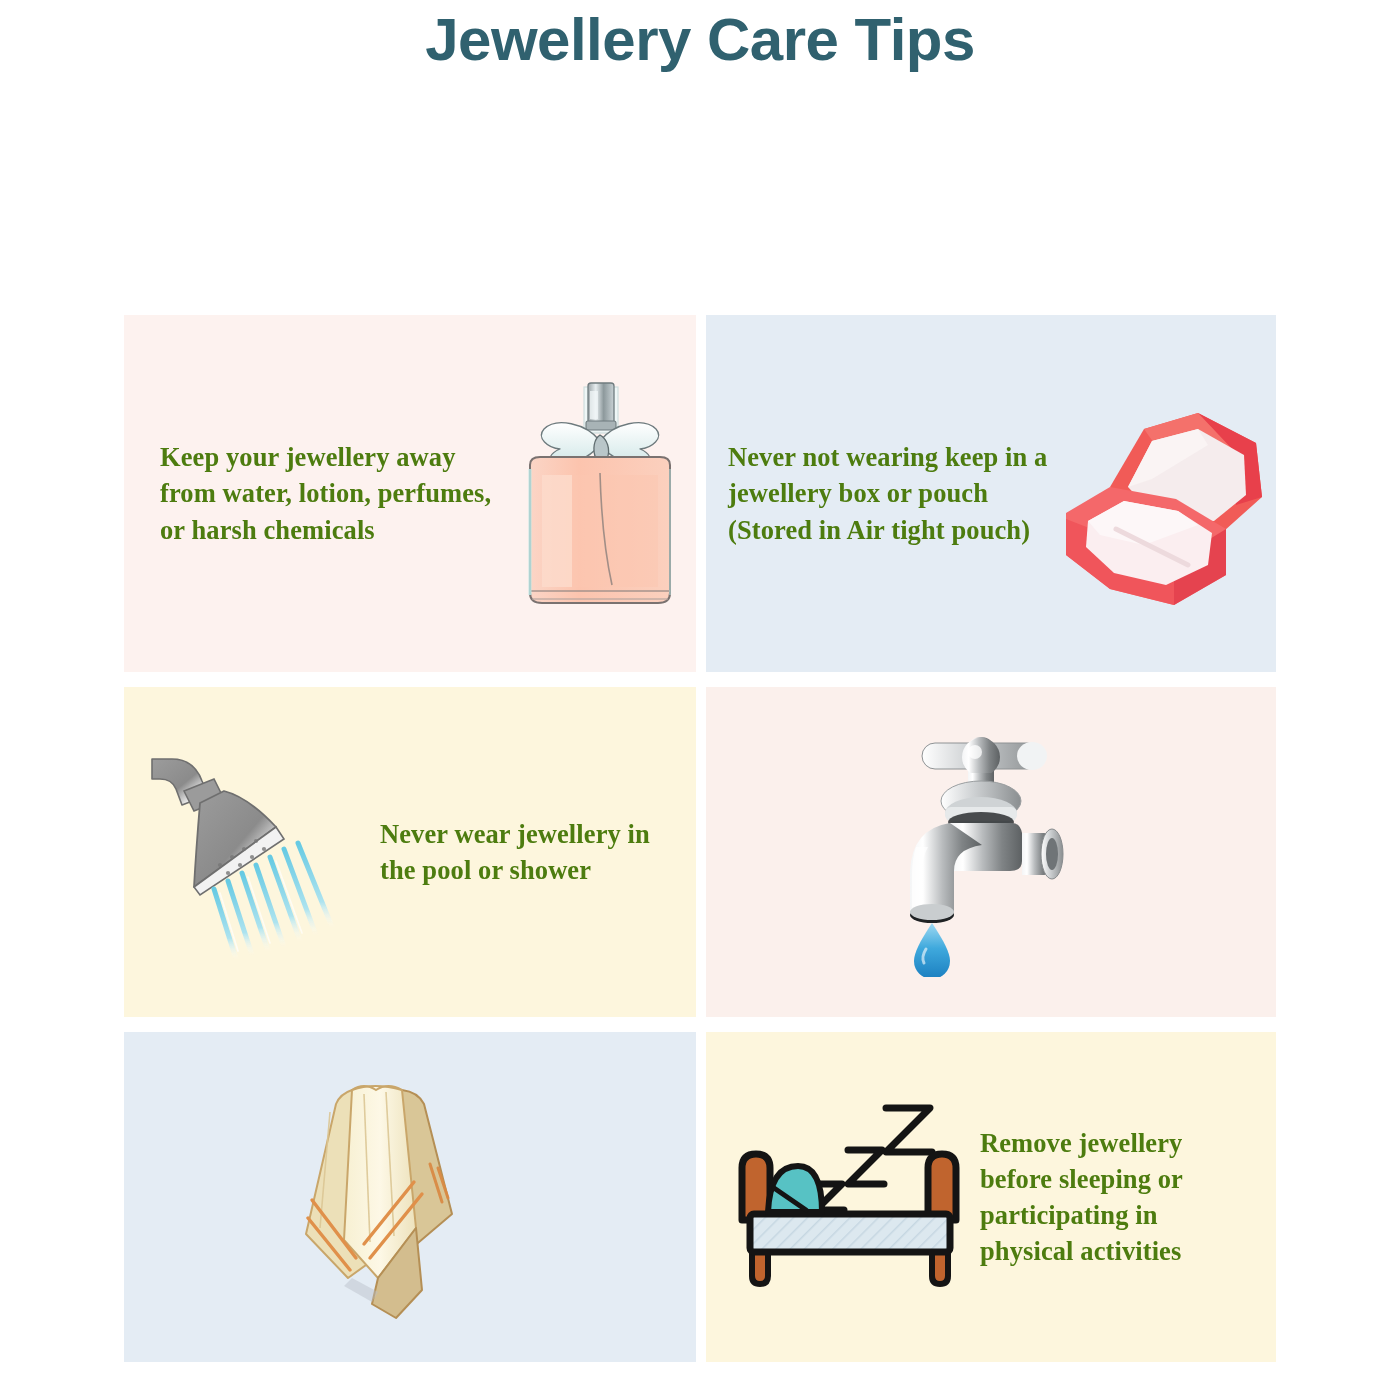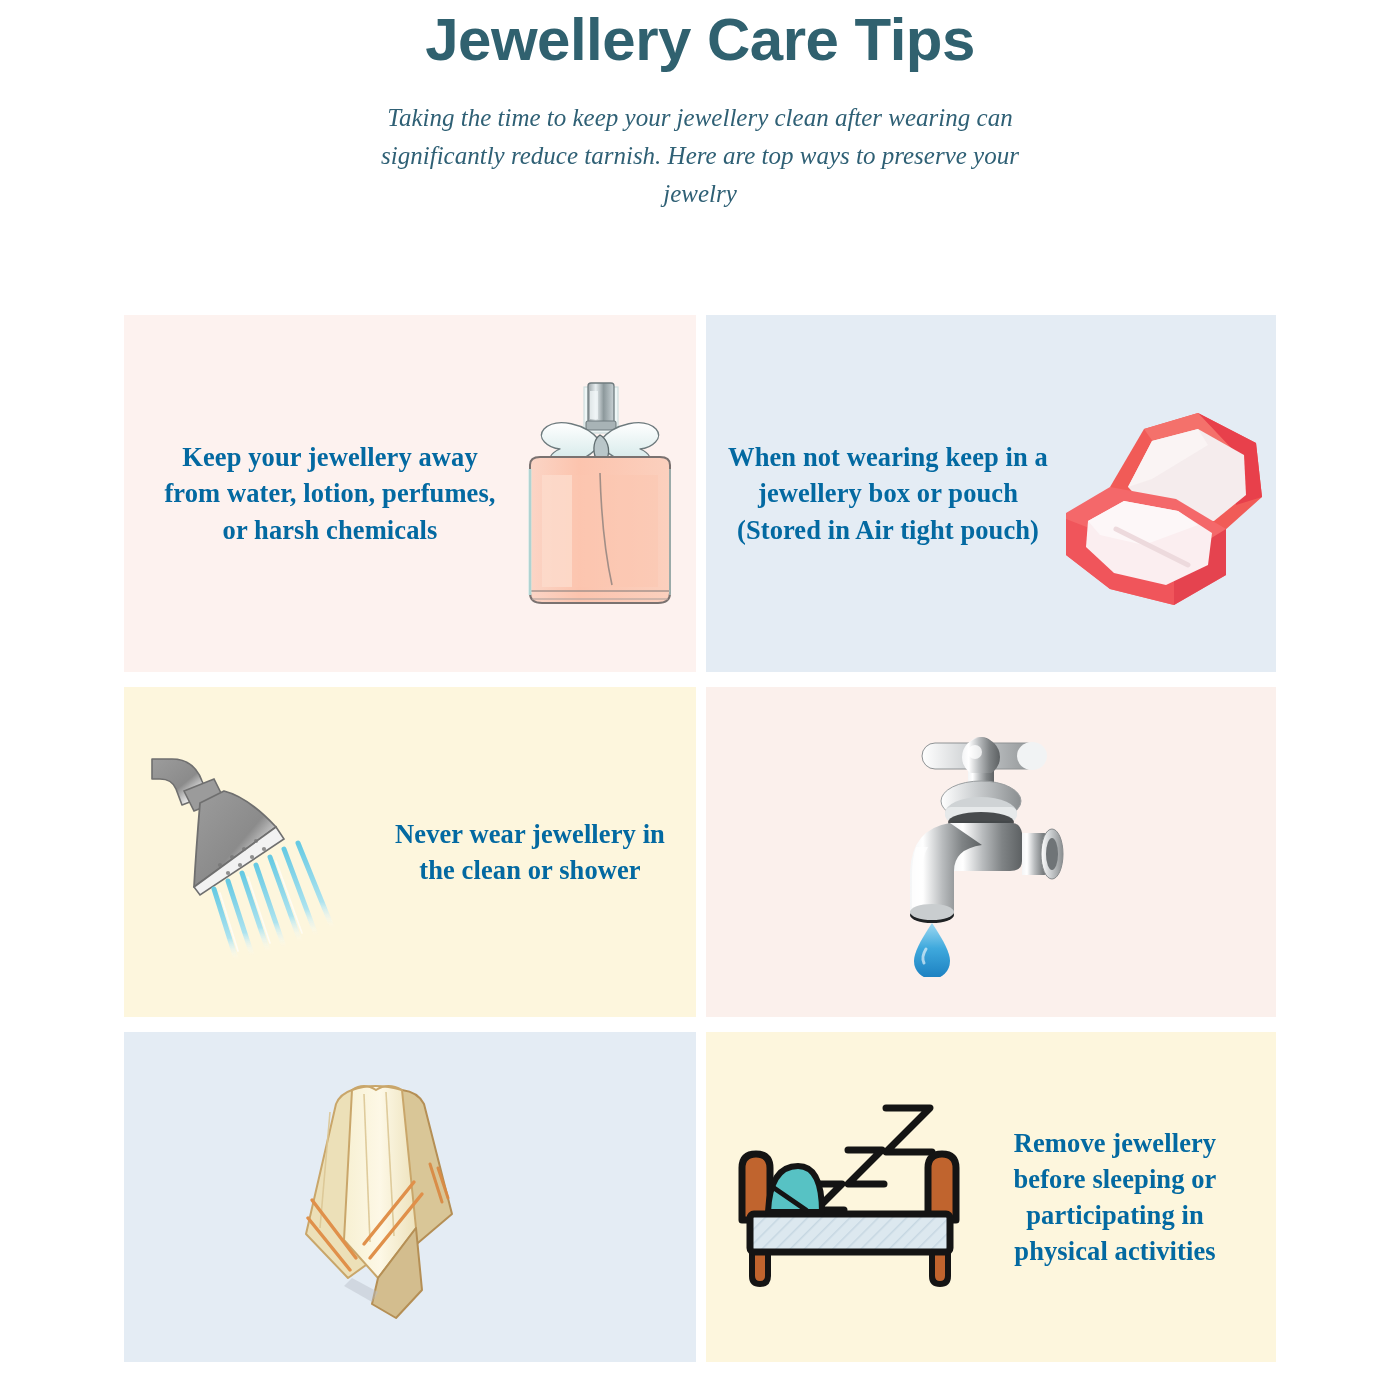--- a/index.html
+++ b/index.html
@@ -61,23 +61,22 @@
     overflow: hidden;
   }
 
   .tip-card.text-left  { flex-direction: row; }
   .tip-card.text-right { flex-direction: row-reverse; }
 
   .tip-text {
     flex: 0 0 auto;
     font-family: "Liberation Serif", "DejaVu Serif", serif;
     font-weight: bold;
-    color: #0369a1;
+    color: #4d7c0f;
     line-height: 1.36;
-    text-align: center;
     letter-spacing: 0.1px;
   }
 
   .tip-art {
     flex: 1 1 auto;
     display: flex;
     align-items: center;
     justify-content: center;
   }
 
@@ -100,21 +99,20 @@
   .card-bed      .tip-text { width: 270px; margin-right: 26px; font-size: 26.5px; }
   .card-bed      .tip-art  { padding-left: 20px; }
 
   svg { display: block; }
 </style>
 </head>
 <body>
 
 <div class="page-header">
   <h1 class="page-title">Jewellery Care Tips</h1>
-  <p class="page-subtitle">Taking the time to keep your jewellery clean after wearing can significantly reduce tarnish. Here are top ways to preserve your jewelry</p>
 </div>
 
 <div class="tips-grid">
 
   <div class="tip-card card-perfume text-left" style="background:#fdf2ef">
     <div class="tip-text">Keep your jewellery away from water, lotion, perfumes, or harsh chemicals</div>
     <div class="tip-art">
       <svg width="200" height="250" viewBox="0 0 200 250">
         <defs>
           <linearGradient id="pfBody" x1="0" y1="0" x2="1" y2="0">
@@ -154,21 +152,21 @@
         <path d="M30 222 h140" fill="none" stroke="#a08f89" stroke-width="2" opacity="0.7"></path>
         <path d="M32 230 h136" fill="none" stroke="#b7a59f" stroke-width="2" opacity="0.6"></path>
 
         <path d="M30 100 v126" fill="none" stroke="#b9e4e2" stroke-width="3" opacity="0.85"></path>
         <path d="M170 100 v126" fill="none" stroke="#b9e4e2" stroke-width="2" opacity="0.5"></path>
       </svg>
     </div>
   </div>
 
   <div class="tip-card card-box text-left" style="background:#e4ecf4">
-    <div class="tip-text">When not wearing keep in a jewellery box or pouch (Stored in Air tight pouch)</div>
+    <div class="tip-text">Never not wearing keep in a jewellery box or pouch (Stored in Air tight pouch)</div>
     <div class="tip-art">
       <svg width="230" height="230" viewBox="0 0 230 230">
 
         <polygon points="62,108 96,50 150,34 208,64 214,118 176,152 108,150" fill="#f15b57"></polygon>
         <polygon points="150,34 208,64 214,118 188,126 184,70" fill="#e8404b"></polygon>
         <polygon points="96,50 150,34 184,70 120,84" fill="#f4716b"></polygon>
 
         <polygon points="80,108 104,62 150,50 196,76 198,116 166,142 110,140" fill="#f5eced"></polygon>
         <polygon points="80,108 104,62 150,50 160,66 104,100" fill="#faf4f4"></polygon>
 
@@ -178,21 +176,21 @@
 
         <polygon points="40,142 76,122 130,132 164,154 160,186 118,206 66,194 38,168" fill="#fbeef0"></polygon>
         <polygon points="40,142 76,122 130,132 150,146 96,166 52,156" fill="#fdf7f8"></polygon>
 
         <path d="M68 150 L140 186" stroke="#eddadd" stroke-width="5" stroke-linecap="round" fill="none"></path>
       </svg>
     </div>
   </div>
 
   <div class="tip-card card-shower text-right" style="background:#fdf6dd">
-    <div class="tip-text">Never wear jewellery in the clean or shower</div>
+    <div class="tip-text">Never wear jewellery in the pool or shower</div>
     <div class="tip-art">
       <svg width="230" height="230" viewBox="0 0 230 230">
         <defs>
           <linearGradient id="shMetal" x1="0" y1="0" x2="1" y2="1">
             <stop offset="0%" stop-color="#9c9c9c"></stop>
             <stop offset="55%" stop-color="#8b8b8b"></stop>
             <stop offset="78%" stop-color="#e9e9e9"></stop>
             <stop offset="100%" stop-color="#b5b5b5"></stop>
           </linearGradient>
           <linearGradient id="shWater" x1="0" y1="0" x2="0" y2="1">

